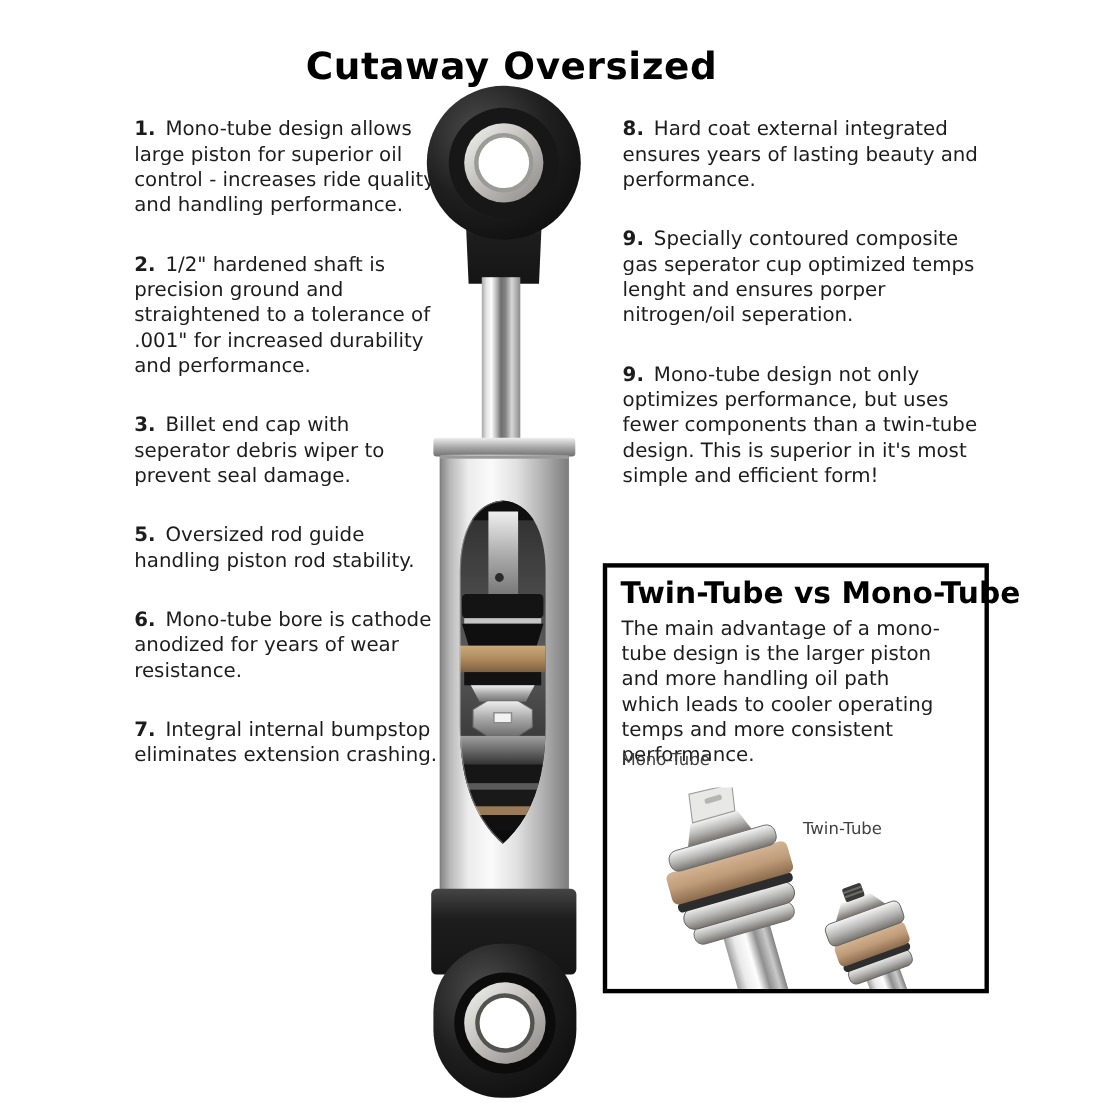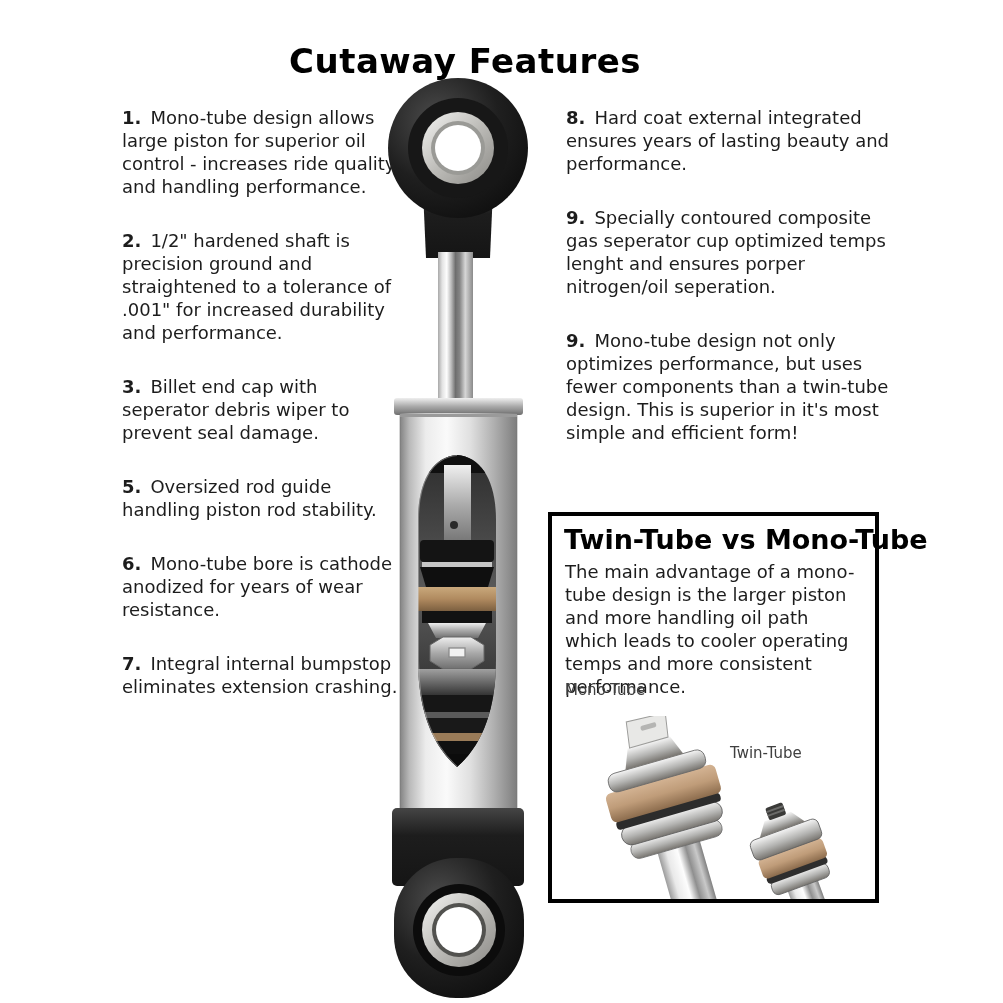--- a/index.html
+++ b/index.html
@@ -12,35 +12,35 @@
     font-size:34px;font-weight:bold;letter-spacing:0.5px;color:#000;
   }
   .col{position:absolute;font-size:18px;line-height:23px;color:#1c1c1c;}
   .col-left{left:122px;top:106px;width:278px;}
   .col-right{left:566px;top:106px;width:326px;}
   .feat{margin:0 0 31px 0;}
   .feat .num{font-weight:bold;margin-right:9px;}
   .shock-svg{position:absolute;left:370px;top:70px;}
   .compare-box{
     position:absolute;left:548px;top:512px;width:323px;height:383px;
-    border:4px solid #000;background:#fff;
+    border:4px solid #000;background:#fff;padding-left:20px;
   }
   .box-title{position:absolute;left:12px;top:8px;font-size:27px;font-weight:bold;color:#000;white-space:nowrap;}
   .box-body{position:absolute;left:13px;top:44px;width:300px;font-size:18px;line-height:23px;color:#1c1c1c;}
   .box-label{position:absolute;font-size:15px;color:#404040;white-space:nowrap;}
   .label-mono{left:13px;top:165px;}
   .label-twin{left:178px;top:228px;}
   .photo-svg{position:absolute;left:0;top:200px;}
 </style>
 </head>
 <body>
 
 <div class="page">
 
-  <h1 class="title">Cutaway Features</h1>
+  <h1 class="title">Cutaway Oversized</h1>
 
   <div class="col col-left">
     <p class="feat"><b class="num">1.</b><span>Mono-tube design allows large piston for superior oil control - increases ride quality and handling performance.</span></p>
     <p class="feat"><b class="num">2.</b><span>1/2" hardened shaft is precision ground and straightened to a tolerance of .001" for increased durability and performance.</span></p>
     <p class="feat"><b class="num">3.</b><span>Billet end cap with seperator debris wiper to prevent seal damage.</span></p>
     <p class="feat"><b class="num">5.</b><span>Oversized rod guide handling piston rod stability.</span></p>
     <p class="feat"><b class="num">6.</b><span>Mono-tube bore is cathode anodized for years of wear resistance.</span></p>
     <p class="feat"><b class="num">7.</b><span>Integral internal bumpstop eliminates extension crashing.</span></p>
   </div>
 

